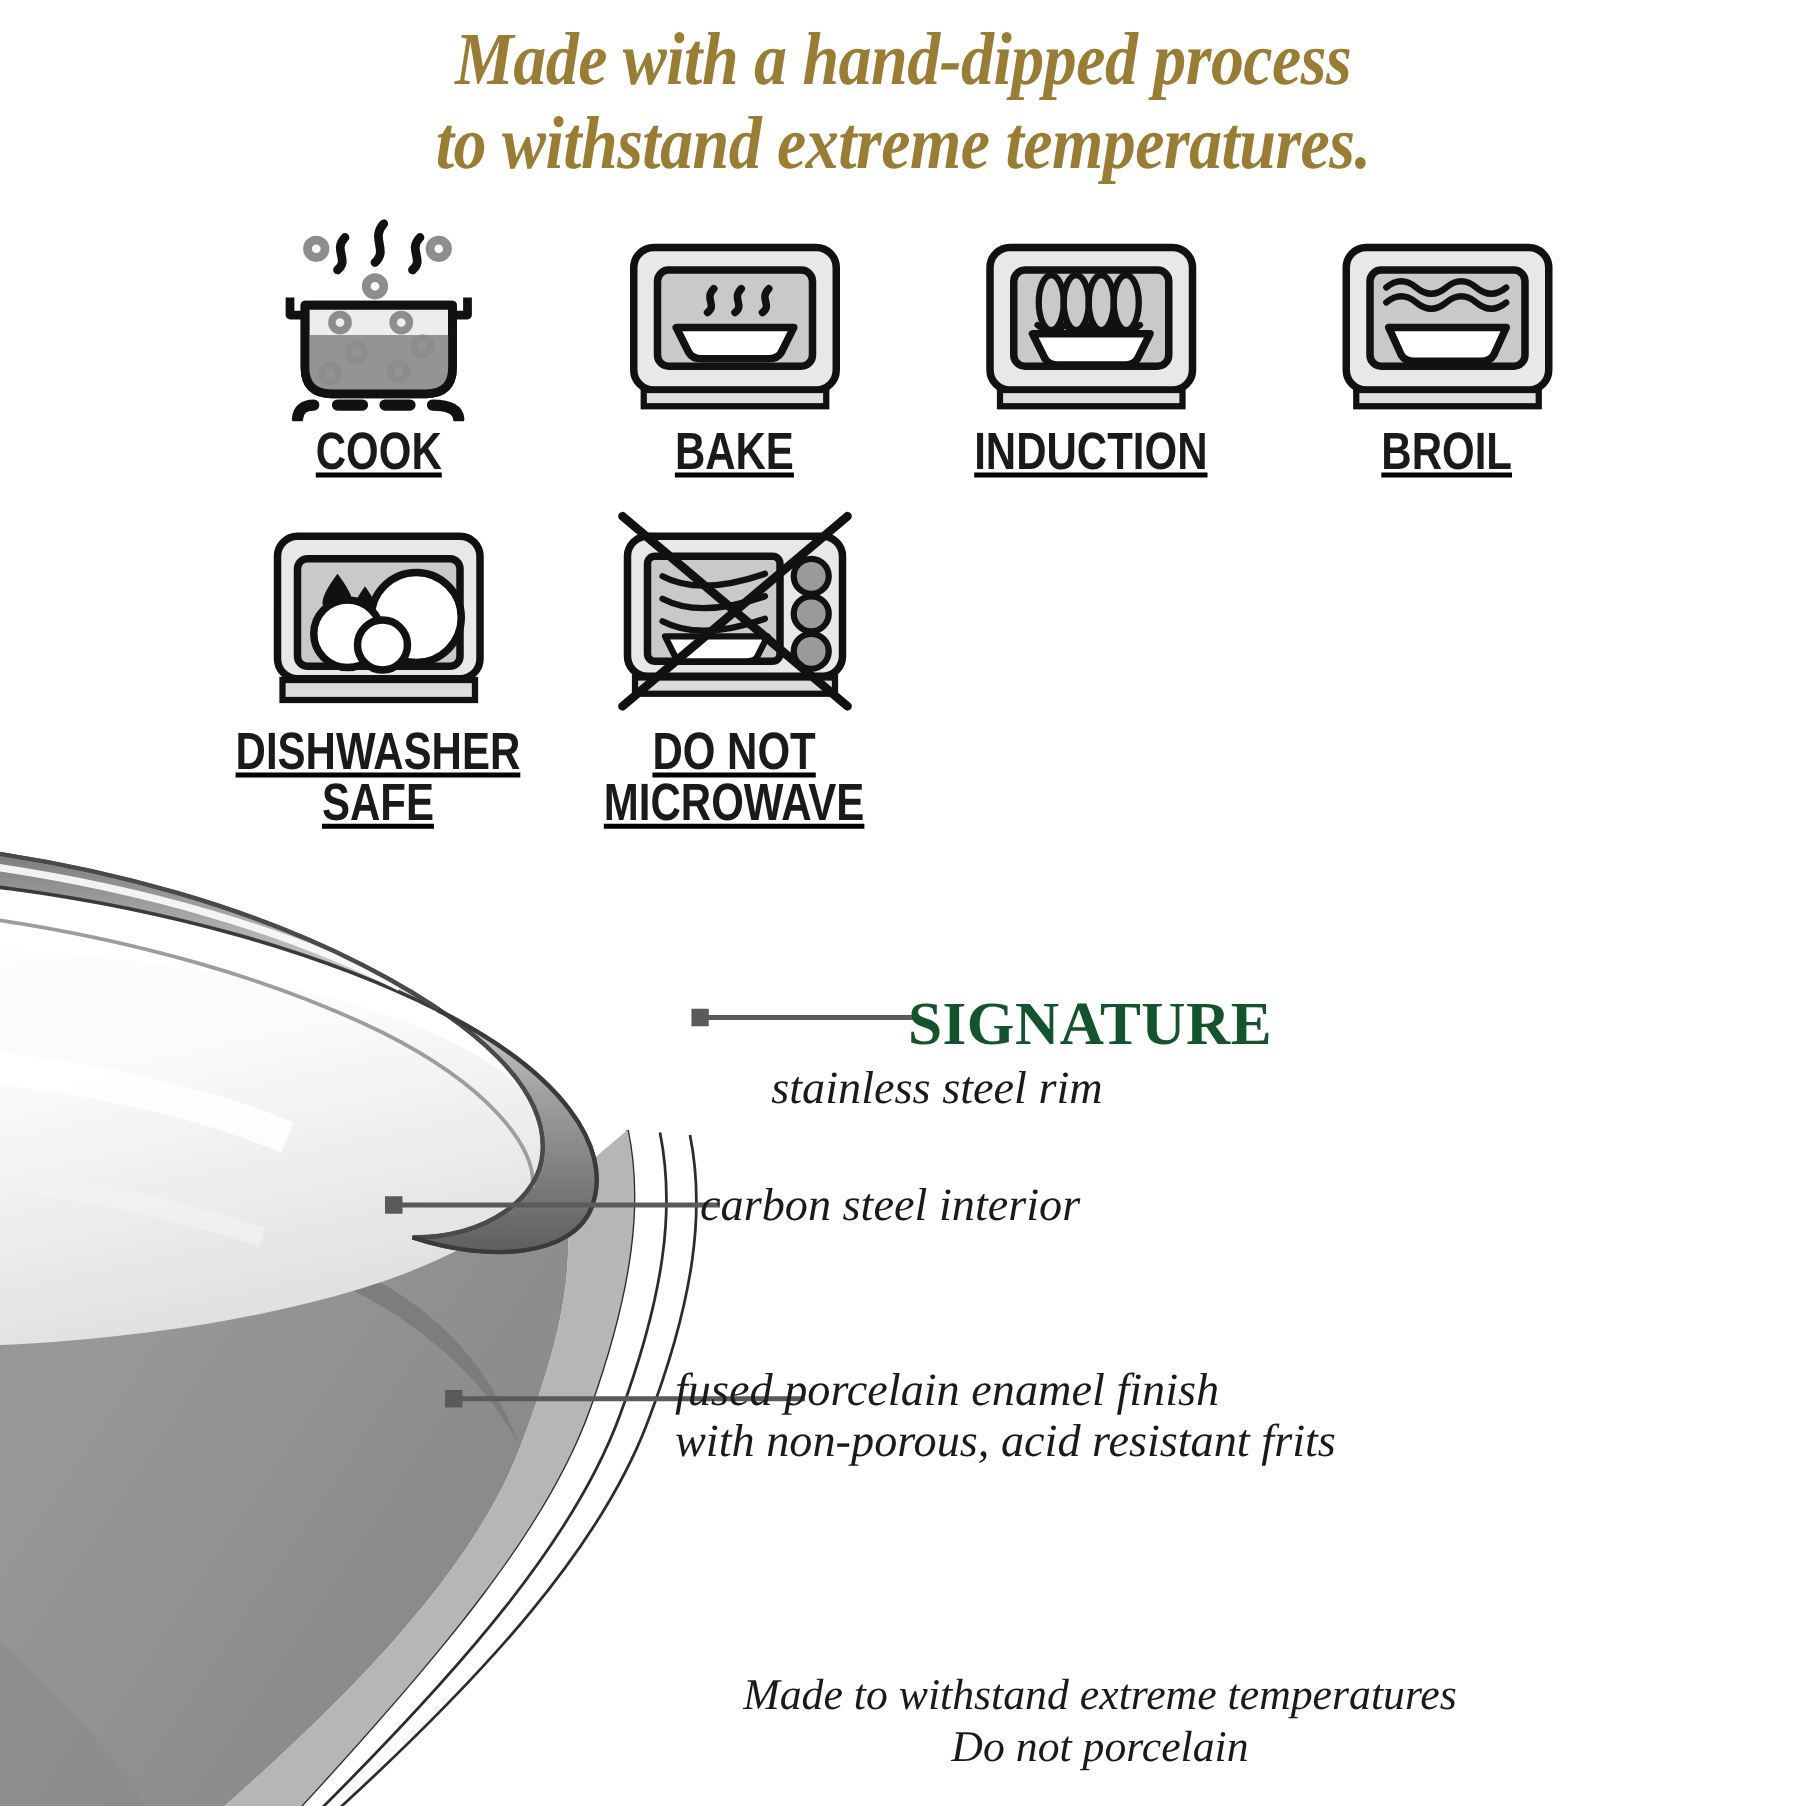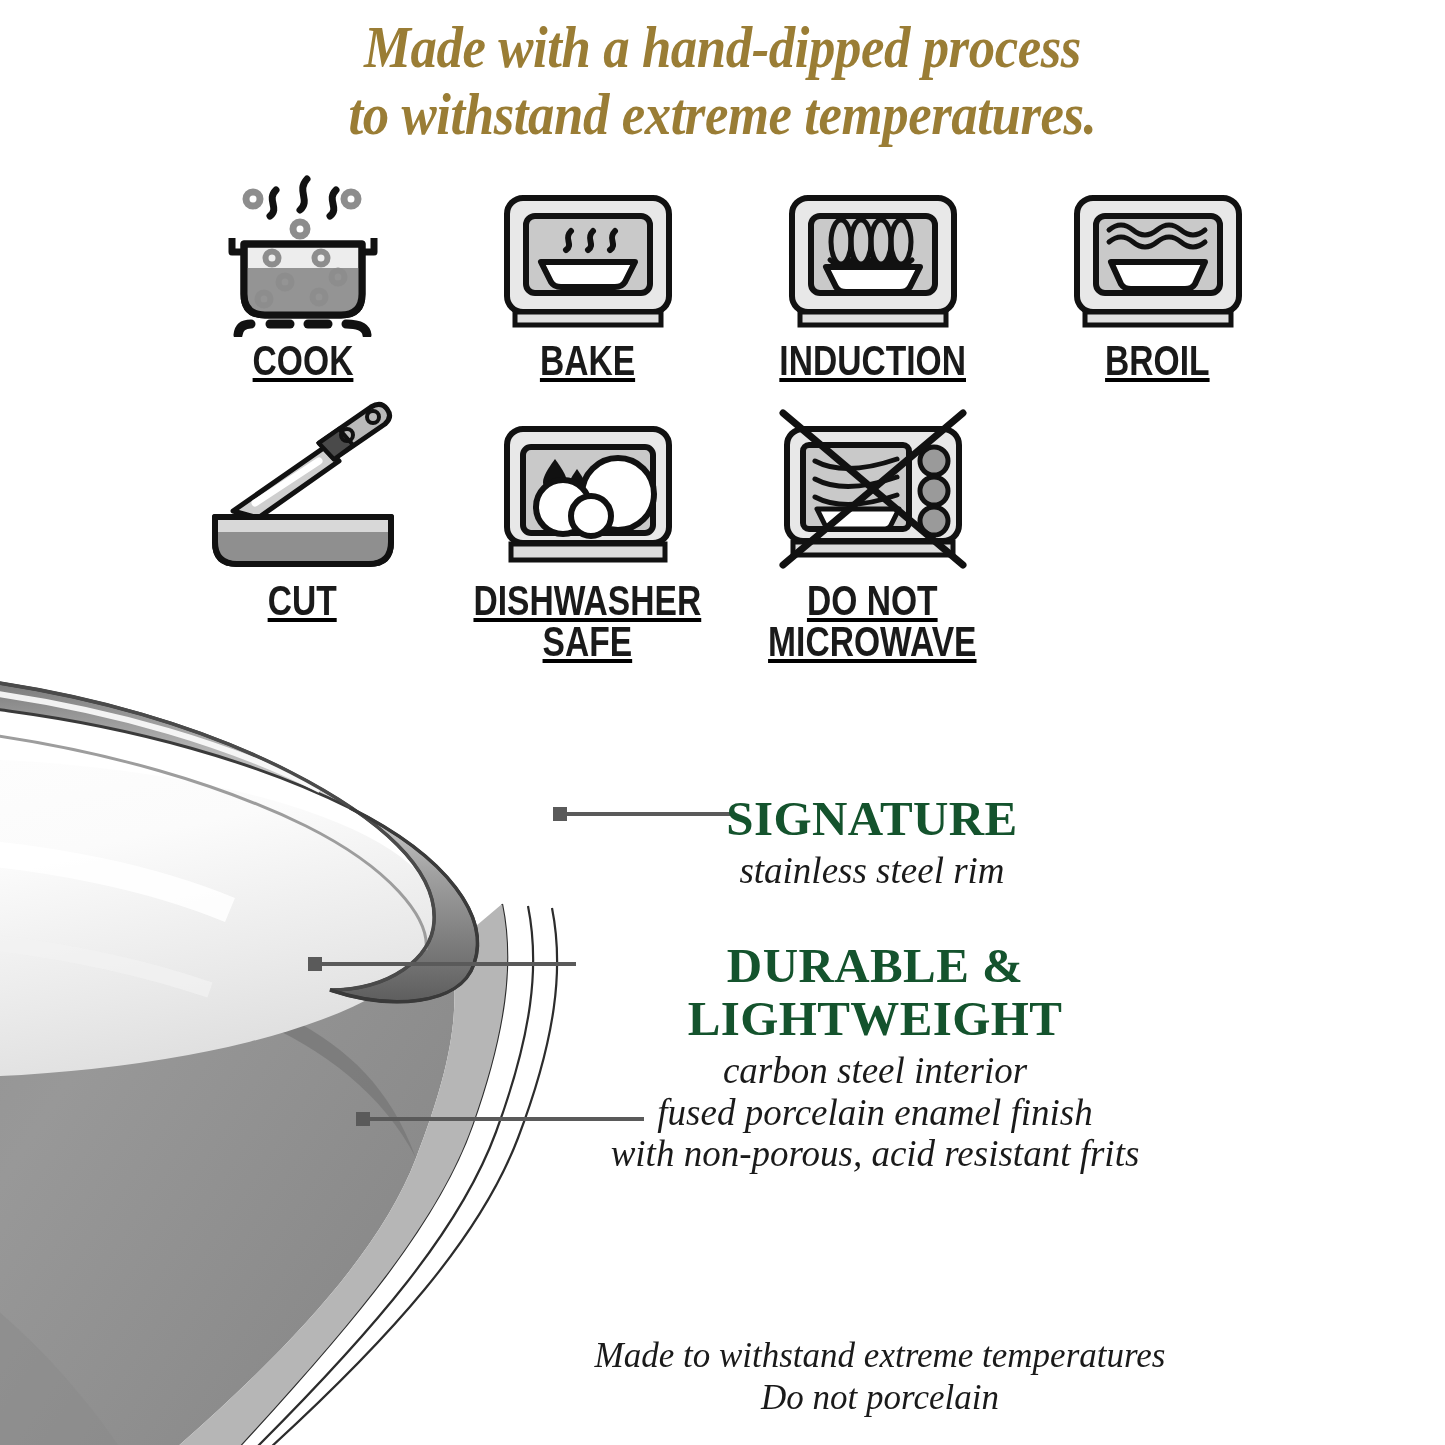--- a/index.html
+++ b/index.html
@@ -78,21 +78,20 @@
     color:#14532d;
     text-align:center;
     white-space:pre-line;
   }
   .callout .c-sub{
     font-family:"Liberation Serif", serif;
     font-style:italic;
     font-size:37px;
     line-height:1.12;
     color:#1a1a1a;
-    text-align:center;
     margin-top:4px;
     white-space:pre-line;
   }
   #callout-signature{left:617px;top:793px;width:510px;}
   #callout-durable{left:560px;top:940px;width:630px;}
   #callout-nonstick{left:540px;top:1088px;width:670px;}
 
   .footnote{
     position:absolute;
     left:430px;top:1335px;width:900px;
@@ -211,41 +210,20 @@
             </g>
             <path d="M48,90 L142,90 L132,112 Q129,117 122,117 L68,117 Q61,117 58,112 Z" fill="#ffffff" stroke="#111" stroke-width="6" stroke-linejoin="round"></path>
           </svg>
         </div>
         <div class="icon-label">BROIL</div>
       </div>
     </div>
 
     <div class="icon-row row2" style="margin-top:18px;">
 
-      <div class="icon-cell">
-        <div class="icon-art">
-          <svg width="200" height="178" viewBox="0 0 200 178">
-
-            <path d="M30,112 L122,48 L136,62 L55,119 Z" fill="#CFCFCF" stroke="#111" stroke-width="5" stroke-linejoin="round"></path>
-            <path d="M52,104 L116,62" fill="none" stroke="#ffffff" stroke-width="7" stroke-linecap="round"></path>
-
-            <path d="M116,44 L168,8 Q178,2 184,10 Q190,18 182,25 L131,60 Z" fill="#B9B9B9" stroke="#111" stroke-width="5" stroke-linejoin="round"></path>
-            <path d="M116,44 L136,30 L150,46 L131,60 Z" fill="#4a4a4a" stroke="#111" stroke-width="4"></path>
-            <g fill="none" stroke="#111" stroke-width="4">
-              <circle cx="144" cy="36" r="6"></circle>
-              <circle cx="170" cy="18" r="6"></circle>
-            </g>
-
-            <path d="M12,118 L188,118 L188,143 Q188,165 166,165 L34,165 Q12,165 12,143 Z" fill="#D8D8D8" stroke="#111" stroke-width="6" stroke-linejoin="round"></path>
-            <path d="M12,133 L188,133 L188,143 Q188,162 166,162 L34,162 Q12,162 12,143 Z" fill="#8F8F8F"></path>
-            <path d="M12,118 L188,118 L188,143 Q188,165 166,165 L34,165 Q12,165 12,143 Z" fill="none" stroke="#111" stroke-width="6" stroke-linejoin="round"></path>
-          </svg>
-        </div>
-        <div class="icon-label">CUT</div>
-      </div>
 
 
       <div class="icon-cell">
         <div class="icon-art">
           <svg width="190" height="178" viewBox="0 0 190 178">
             <rect x="14" y="30" width="162" height="114" rx="16" fill="#E8E8E8" stroke="#111" stroke-width="6"></rect>
             <rect x="30" y="48" width="130" height="86" rx="8" fill="#C9C9C9" stroke="#111" stroke-width="6"></rect>
             <rect x="18" y="145" width="154" height="16" fill="#DCDCDC" stroke="#111" stroke-width="5"></rect>
 
             <path d="M62,60 Q74,76 74,83 Q74,92 62,92 Q50,92 50,83 Q50,76 62,60 Z" fill="#111"></path>
@@ -367,21 +345,20 @@
     <rect x="0" y="9" width="14" height="14" fill="#5a5a5a"></rect>
     <path d="M12,16 L288,16" stroke="#5a5a5a" stroke-width="4"></path>
   </svg>
 
   <div class="callout" id="callout-signature">
     <div class="c-title">SIGNATURE</div>
     <div class="c-sub">stainless steel rim</div>
   </div>
 
   <div class="callout" id="callout-durable">
-    <div class="c-title">DURABLE &amp; LIGHTWEIGHT</div>
     <div class="c-sub">carbon steel interior</div>
   </div>
 
   <div class="callout" id="callout-nonstick">
     <div class="c-sub">fused porcelain enamel finish
 with non-porous, acid resistant frits</div>
   </div>
 
   <div class="footnote">Made to withstand extreme temperatures
 Do not porcelain</div>

